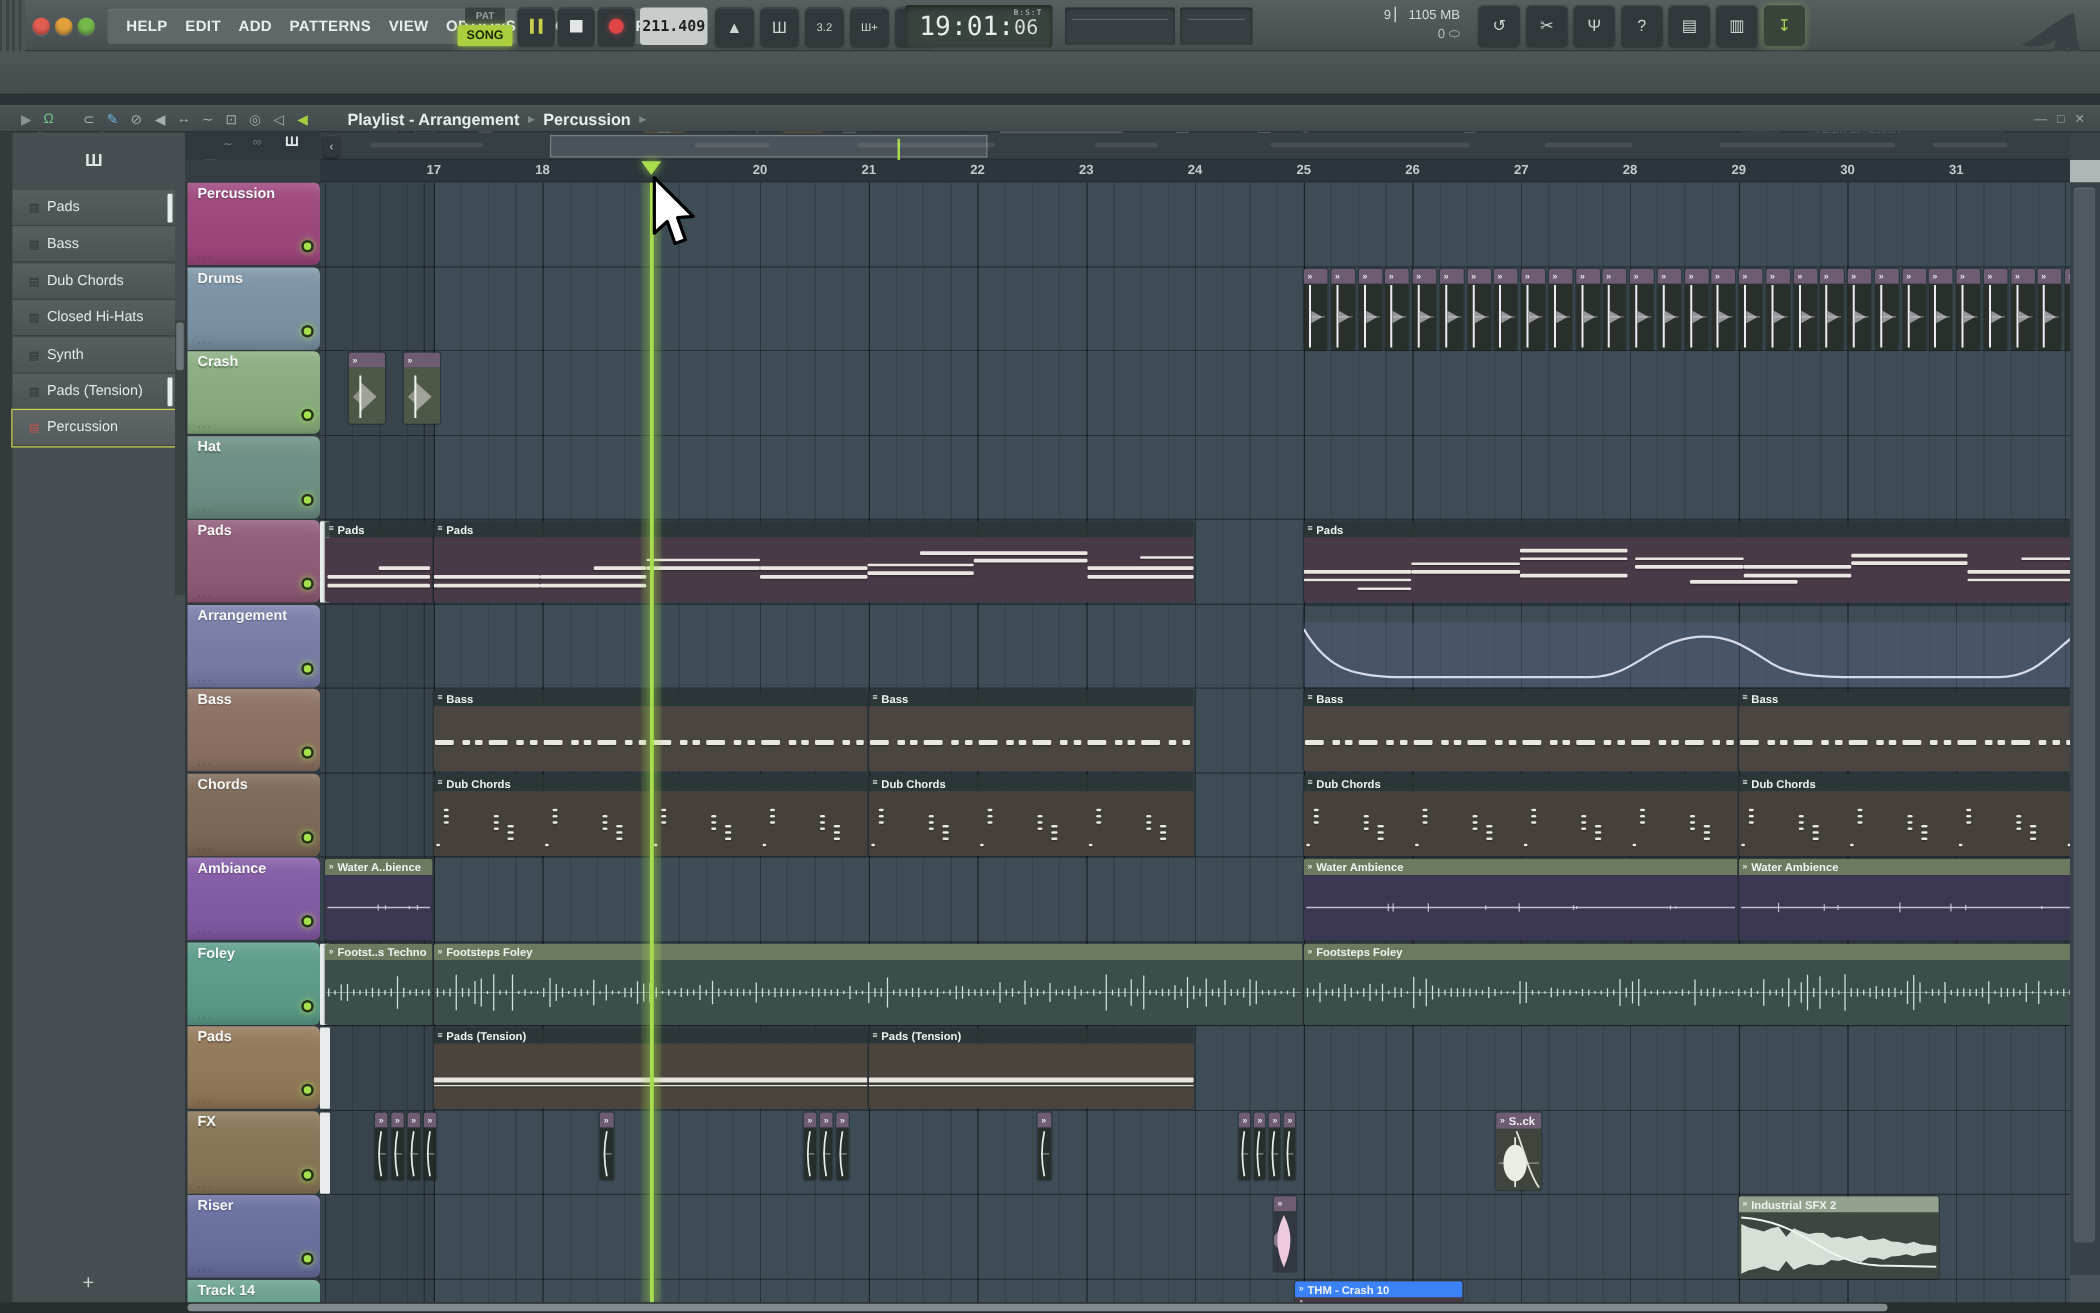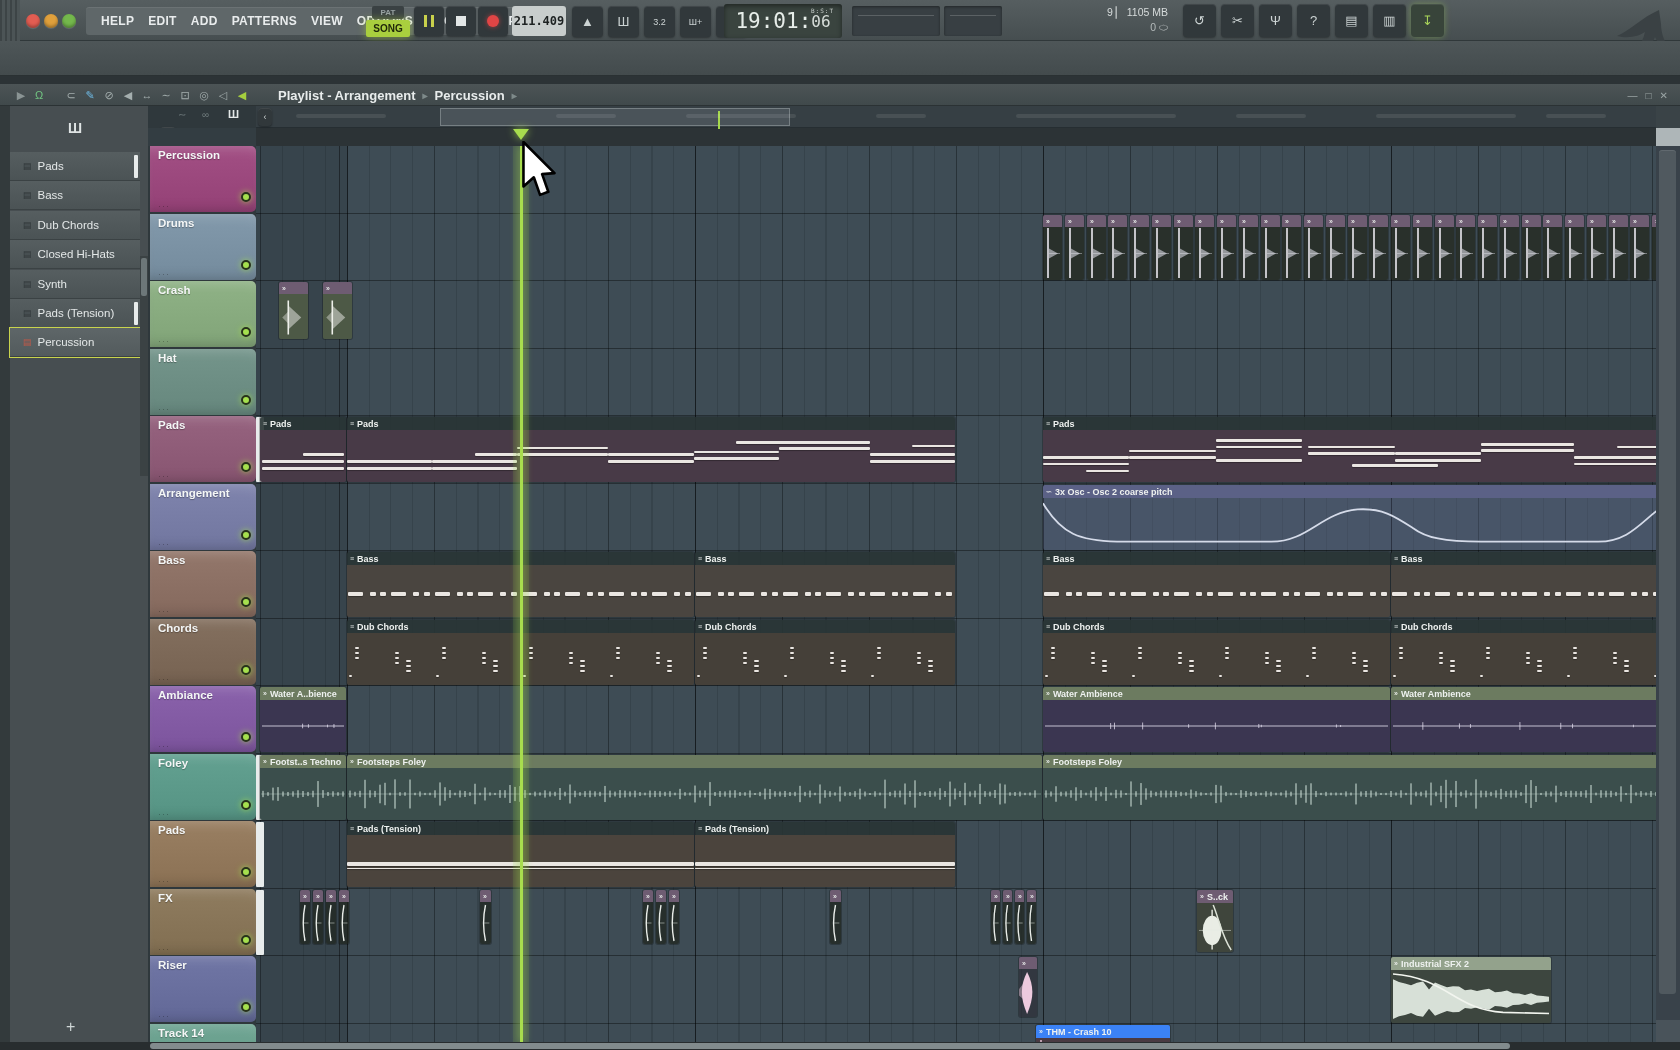--- a/index.html
+++ b/index.html
@@ -336,20 +336,36 @@
   <div class="navstreak" style="left: 40px; width: 90px;"></div>
       <div class="navstreak" style="left: 300px; width: 60px;"></div>
       <div class="navstreak" style="left: 430px; width: 110px;"></div>
       <div class="navstreak" style="left: 620px; width: 50px;"></div>
       <div class="navstreak" style="left: 760px; width: 160px;"></div>
       <div class="navstreak" style="left: 980px; width: 70px;"></div>
       <div class="navstreak" style="left: 1120px; width: 140px;"></div>
       <div class="navstreak" style="left: 1290px; width: 60px;"></div>
     </div>
   <div id="tlleft"></div>
+  <div id="timeline">
+      <div class="tnum" style="left: 91px;">17</div>
+      <div class="tnum" style="left: 178px;">18</div>
+      <div class="tnum" style="left: 352px;">20</div>
+      <div class="tnum" style="left: 439px;">21</div>
+      <div class="tnum" style="left: 526px;">22</div>
+      <div class="tnum" style="left: 613px;">23</div>
+      <div class="tnum" style="left: 700px;">24</div>
+      <div class="tnum" style="left: 787px;">25</div>
+      <div class="tnum" style="left: 874px;">26</div>
+      <div class="tnum" style="left: 961px;">27</div>
+      <div class="tnum" style="left: 1048px;">28</div>
+      <div class="tnum" style="left: 1135px;">29</div>
+      <div class="tnum" style="left: 1222px;">30</div>
+      <div class="tnum" style="left: 1309px;">31</div>
+    </div>
   <div id="navcorner"></div>
   <div id="tlcorner"></div>
 
   <div id="theads">
       <div class="thead" style="top: 0px; height: 66px; background: linear-gradient(rgb(162, 79, 132), rgb(148, 65, 118));">
         <div class="tname">Percussion</div>
         <div class="led"></div>
         <div class="dots">···</div>
       </div>
       <div class="thead" style="top: 68px; height: 66px; background: linear-gradient(rgb(130, 153, 171), rgb(116, 139, 157));">
@@ -857,24 +873,20 @@
               <div class="note" style="left: 438.07px; width: 92.55px; top: 13px; height: 2.5px;"></div>
               <div class="note" style="left: 438.07px; width: 92.55px; top: 19.24px; height: 2.5px;"></div>
               <div class="note" style="left: 530.62px; width: 86.38px; top: 26px; height: 2.5px;"></div>
               <div class="note" style="left: 530.62px; width: 86.38px; top: 32.76px; height: 2.5px;"></div>
               <div class="note" style="left: 573.81px; width: 43.19px; top: 15.6px; height: 2.5px;"></div>
             </div>
           </div>
         </div>
         <div class="trow" style="top: 338px; height: 67px;">
           <div class="clip" style="left: 787px; width: 617px; height: 65px;">
-            <div class="hd" style="background: rgb(91, 97, 134); height: 13px;">
-              <span class="ic">∽</span>
-              <span>3x Osc - Osc 2 coarse pitch</span>
-            </div>
             <div class="bd" style="background: rgba(100, 112, 155, 0.28); top: 13px;">
               <svg width="617" height="52" style="position: absolute; left: 0px; top: 0px;">
                 <path d="M0,5.2 C18.509999999999998,36.4 37.019999999999996,42.64 74.03999999999999,43.68 L228.29,43.68 C265.31,43.68 277.65000000000003,14.560000000000002 314.67,11.44 C339.35,9.88 351.69,18.2 370.2,30.159999999999997 C382.54,39.52 401.05,43.68 438.07,43.68 L555.3000000000001,43.68 C586.15,43.68 598.49,23.400000000000002 617,10.4" stroke="#d5dbe9" stroke-width="1.8" fill="none"></path>
               </svg>
             </div>
           </div>
         </div>
         <div class="trow" style="top: 405px; height: 68px;">
           <div class="clip" style="left: 91px; width: 347px; height: 65px;">
             <div class="hd" style="background: rgba(40, 52, 52, 0.9); height: 13px;">

